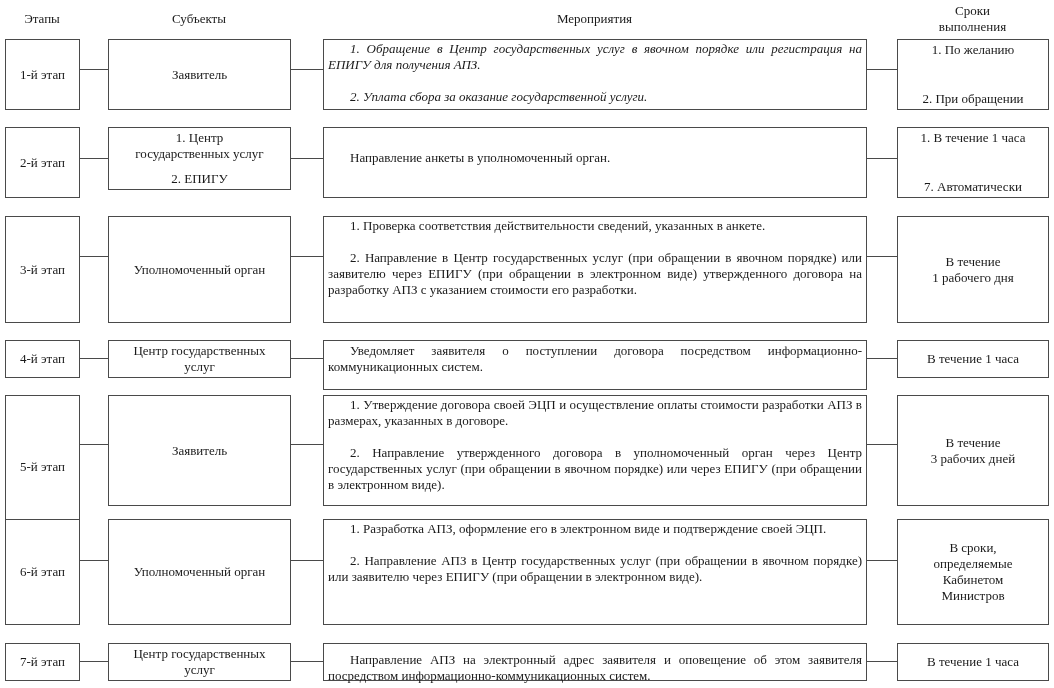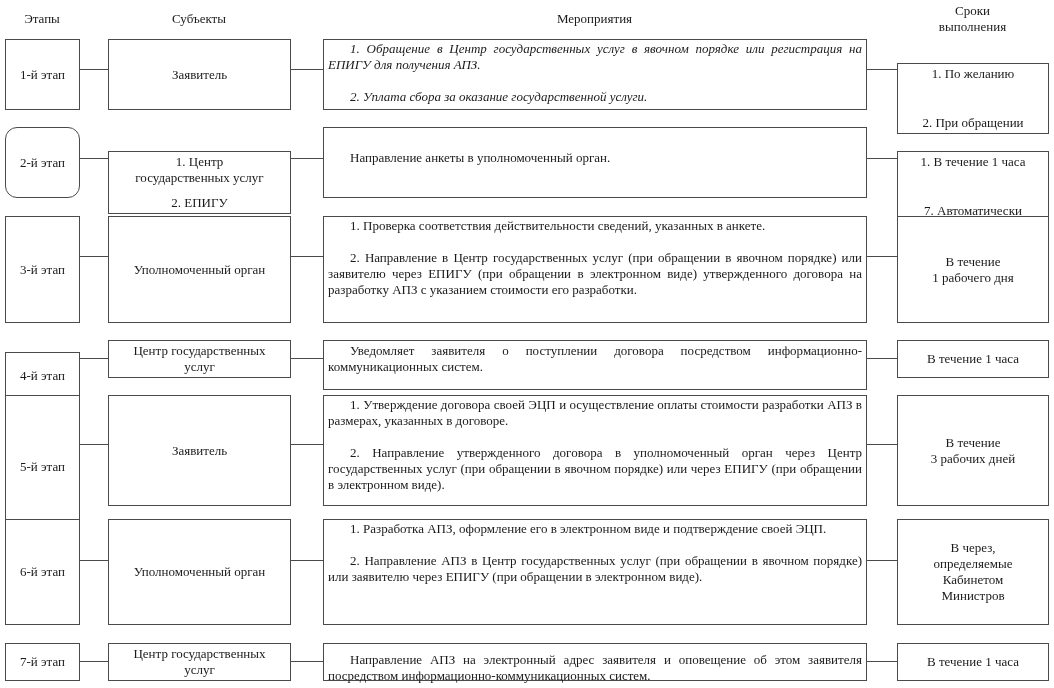--- a/index.html
+++ b/index.html
@@ -2,21 +2,21 @@
 <html><head>
 <meta charset="utf-8">
 <style>
   html, body { margin:0; padding:0; background:#ffffff; }
   body { width:1054px; height:688px; position:relative; overflow:hidden;
          font-family:"Liberation Serif", "DejaVu Serif", serif; color:#1a1a1a; }
   .hdr { position:absolute; font-size:13px; text-align:center; }
   .box { position:absolute; border:1px solid #4a4a4a; box-sizing:border-box; background:#fff;
          font-size:13px; line-height:16px; }
   .center { display:flex; flex-direction:column; align-items:center; justify-content:center; text-align:center; }
-  .spread { display:flex; flex-direction:column; align-items:center; justify-content:space-between; text-align:center; padding:2px 8px 2px;margin-top:24px; }
+  .spread { display:flex; flex-direction:column; align-items:center; justify-content:space-between; text-align:center; padding:2px 8px 2px; }
   .act { padding:1px 4px 0 4px; text-align:justify; }
   .act p { margin:0; text-indent:22px; }
   .act p.gap { margin-top:16px; }
   .conn { position:absolute; height:1px; background:#4a4a4a; }
 </style>
 </head>
 <body>
 
 <div class="hdr" style="left:5px; top:11px; width:74px;">Этапы</div>
 <div class="hdr" style="left:108px; top:11px; width:182px;">Субъекты</div>
@@ -37,21 +37,21 @@
 <div class="box act" style="left:323px; top:39px; width:544px; height:71px;font-style:italic;">
   <p>1. Обращение в Центр государственных услуг в явочном порядке или регистрация на ЕПИГУ для получения АПЗ.</p>
   <p class="gap">2. Уплата сбора за оказание государственной услуги.</p>
 </div>
 <div class="conn" style="left:867px; top:69px; width:30px;"></div>
 <div class="box spread" style="left:897px; top:39px; width:152px; height:71px;">
   <span>1. По желанию</span>
   <span>2. При обращении</span>
 </div>
 
-<div class="box center" style="left:5px; top:127px; width:75px; height:71px;border-radius:12px;">
+<div class="box center" style="left:5px; top:127px; width:75px; height:71px;">
     <span>2-й этап</span>
   </div>
 <div class="conn" style="left:80px; top:158px; width:28px;"></div>
 <div class="box spread" style="left:108px; top:127px; width:183px; height:63px;">
   <span style="display:flex; flex-direction:column; align-items:center;">
     <span>1. Центр</span>
     <span>государственных услуг</span>
   </span>
   <span>2. ЕПИГУ</span>
 </div>
@@ -76,21 +76,21 @@
 <div class="box act" style="left:323px; top:216px; width:544px; height:107px;">
   <p>1. Проверка соответствия действительности сведений, указанных в анкете.</p>
   <p class="gap">2. Направление в Центр государственных услуг (при обращении в явочном порядке) или заявителю через ЕПИГУ (при обращении в электронном виде) утвержденного договора на разработку АПЗ с указанием стоимости его разработки.</p>
 </div>
 <div class="conn" style="left:867px; top:256px; width:30px;"></div>
 <div class="box center" style="left:897px; top:216px; width:152px; height:107px;">
   <span>В течение</span>
   <span>1 рабочего дня</span>
 </div>
 
-<div class="box center" style="left:5px; top:340px; width:75px; height:48px;margin-top:12px;">
+<div class="box center" style="left:5px; top:340px; width:75px; height:38px;">
     <span>4-й этап</span>
   </div>
 <div class="conn" style="left:80px; top:358px; width:28px;"></div>
 <div class="box center" style="left:108px; top:340px; width:183px; height:38px;">
   <span>Центр государственных</span>
   <span>услуг</span>
 </div>
 <div class="conn" style="left:291px; top:358px; width:32px;"></div>
 <div class="box act" style="left:323px; top:340px; width:544px; height:50px; padding-top:2px;">
   <p>Уведомляет заявителя о поступлении договора посредством информационно-коммуникационных систем.</p>
@@ -125,21 +125,21 @@
 <div class="box center" style="left:108px; top:519px; width:183px; height:106px;">
     <span>Уполномоченный орган</span>
   </div>
 <div class="conn" style="left:291px; top:560px; width:32px;"></div>
 <div class="box act" style="left:323px; top:519px; width:544px; height:106px;">
   <p>1. Разработка АПЗ, оформление его в электронном виде и подтверждение своей ЭЦП.</p>
   <p class="gap">2. Направление АПЗ в Центр государственных услуг (при обращении в явочном порядке) или заявителю через ЕПИГУ (при обращении в электронном виде).</p>
 </div>
 <div class="conn" style="left:867px; top:560px; width:30px;"></div>
 <div class="box center" style="left:897px; top:519px; width:152px; height:106px;">
-  <span>В через,</span>
+  <span>В сроки,</span>
   <span>определяемые</span>
   <span>Кабинетом</span>
   <span>Министров</span>
 </div>
 
 <div class="box center" style="left:5px; top:643px; width:75px; height:38px;">
     <span>7-й этап</span>
   </div>
 <div class="conn" style="left:80px; top:661px; width:28px;"></div>
 <div class="box center" style="left:108px; top:643px; width:183px; height:38px;">

